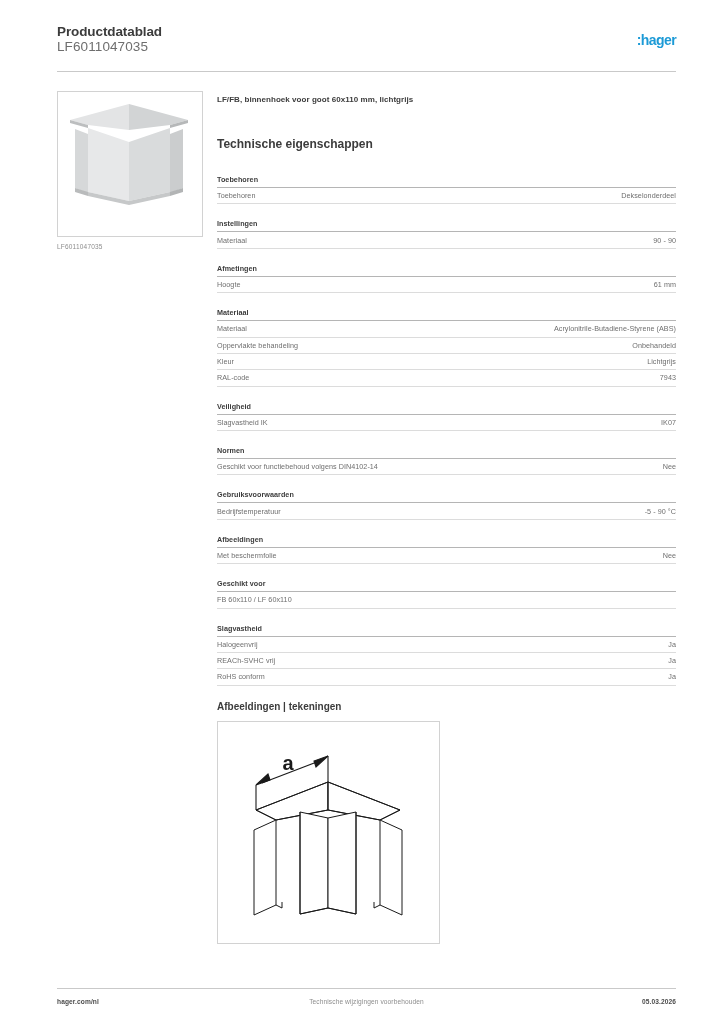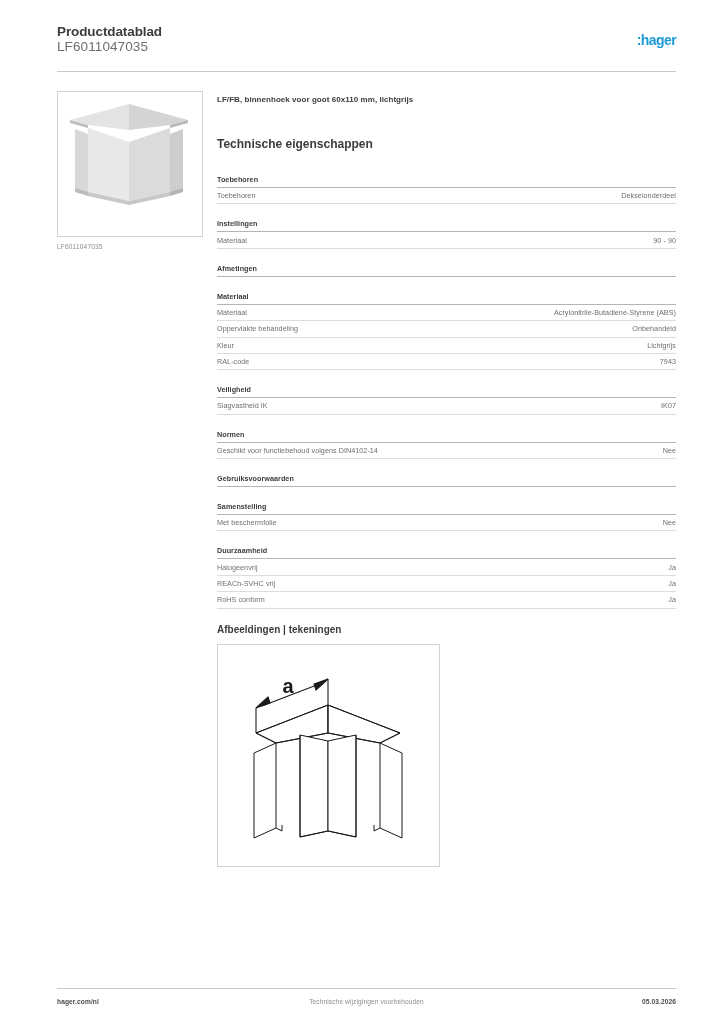--- a/index.html
+++ b/index.html
@@ -234,20 +234,24 @@
         </div>
         <div class="group">
           <div class="group-head">Instellingen</div>
           <div class="row">
             <span class="k">Materiaal</span>
             <span class="v">90 - 90</span>
           </div>
         </div>
         <div class="group">
           <div class="group-head">Afmetingen</div>
+          <div class="row">
+            <span class="k">Hoogte</span>
+            <span class="v">61 mm</span>
+          </div>
         </div>
         <div class="group">
           <div class="group-head">Materiaal</div>
           <div class="row">
             <span class="k">Materiaal</span>
             <span class="v">Acrylonitrile-Butadiene-Styrene (ABS)</span>
           </div>
           <div class="row">
             <span class="k">Oppervlakte behandeling</span>
             <span class="v">Onbehandeld</span>
@@ -270,30 +274,40 @@
         </div>
         <div class="group">
           <div class="group-head">Normen</div>
           <div class="row">
             <span class="k">Geschikt voor functiebehoud volgens DIN4102-14</span>
             <span class="v">Nee</span>
           </div>
         </div>
         <div class="group">
           <div class="group-head">Gebruiksvoorwaarden</div>
-        </div>
-        <div class="group">
-          <div class="group-head">Samenstelling</div>
+          <div class="row">
+            <span class="k">Bedrijfstemperatuur</span>
+            <span class="v">-5 - 90 °C</span>
+          </div>
+        </div>
+        <div class="group">
+          <div class="group-head">Afbeeldingen</div>
           <div class="row">
             <span class="k">Met beschermfolie</span>
             <span class="v">Nee</span>
           </div>
         </div>
         <div class="group">
-          <div class="group-head">Duurzaamheid</div>
+          <div class="group-head">Geschikt voor</div>
+          <div class="row single">
+            <span class="k">FB 60x110 / LF 60x110</span>
+          </div>
+        </div>
+        <div class="group">
+          <div class="group-head">Slagvastheid</div>
           <div class="row">
             <span class="k">Halogeenvrij</span>
             <span class="v">Ja</span>
           </div>
           <div class="row">
             <span class="k">REACh-SVHC vrij</span>
             <span class="v">Ja</span>
           </div>
           <div class="row">
             <span class="k">RoHS conform</span>

